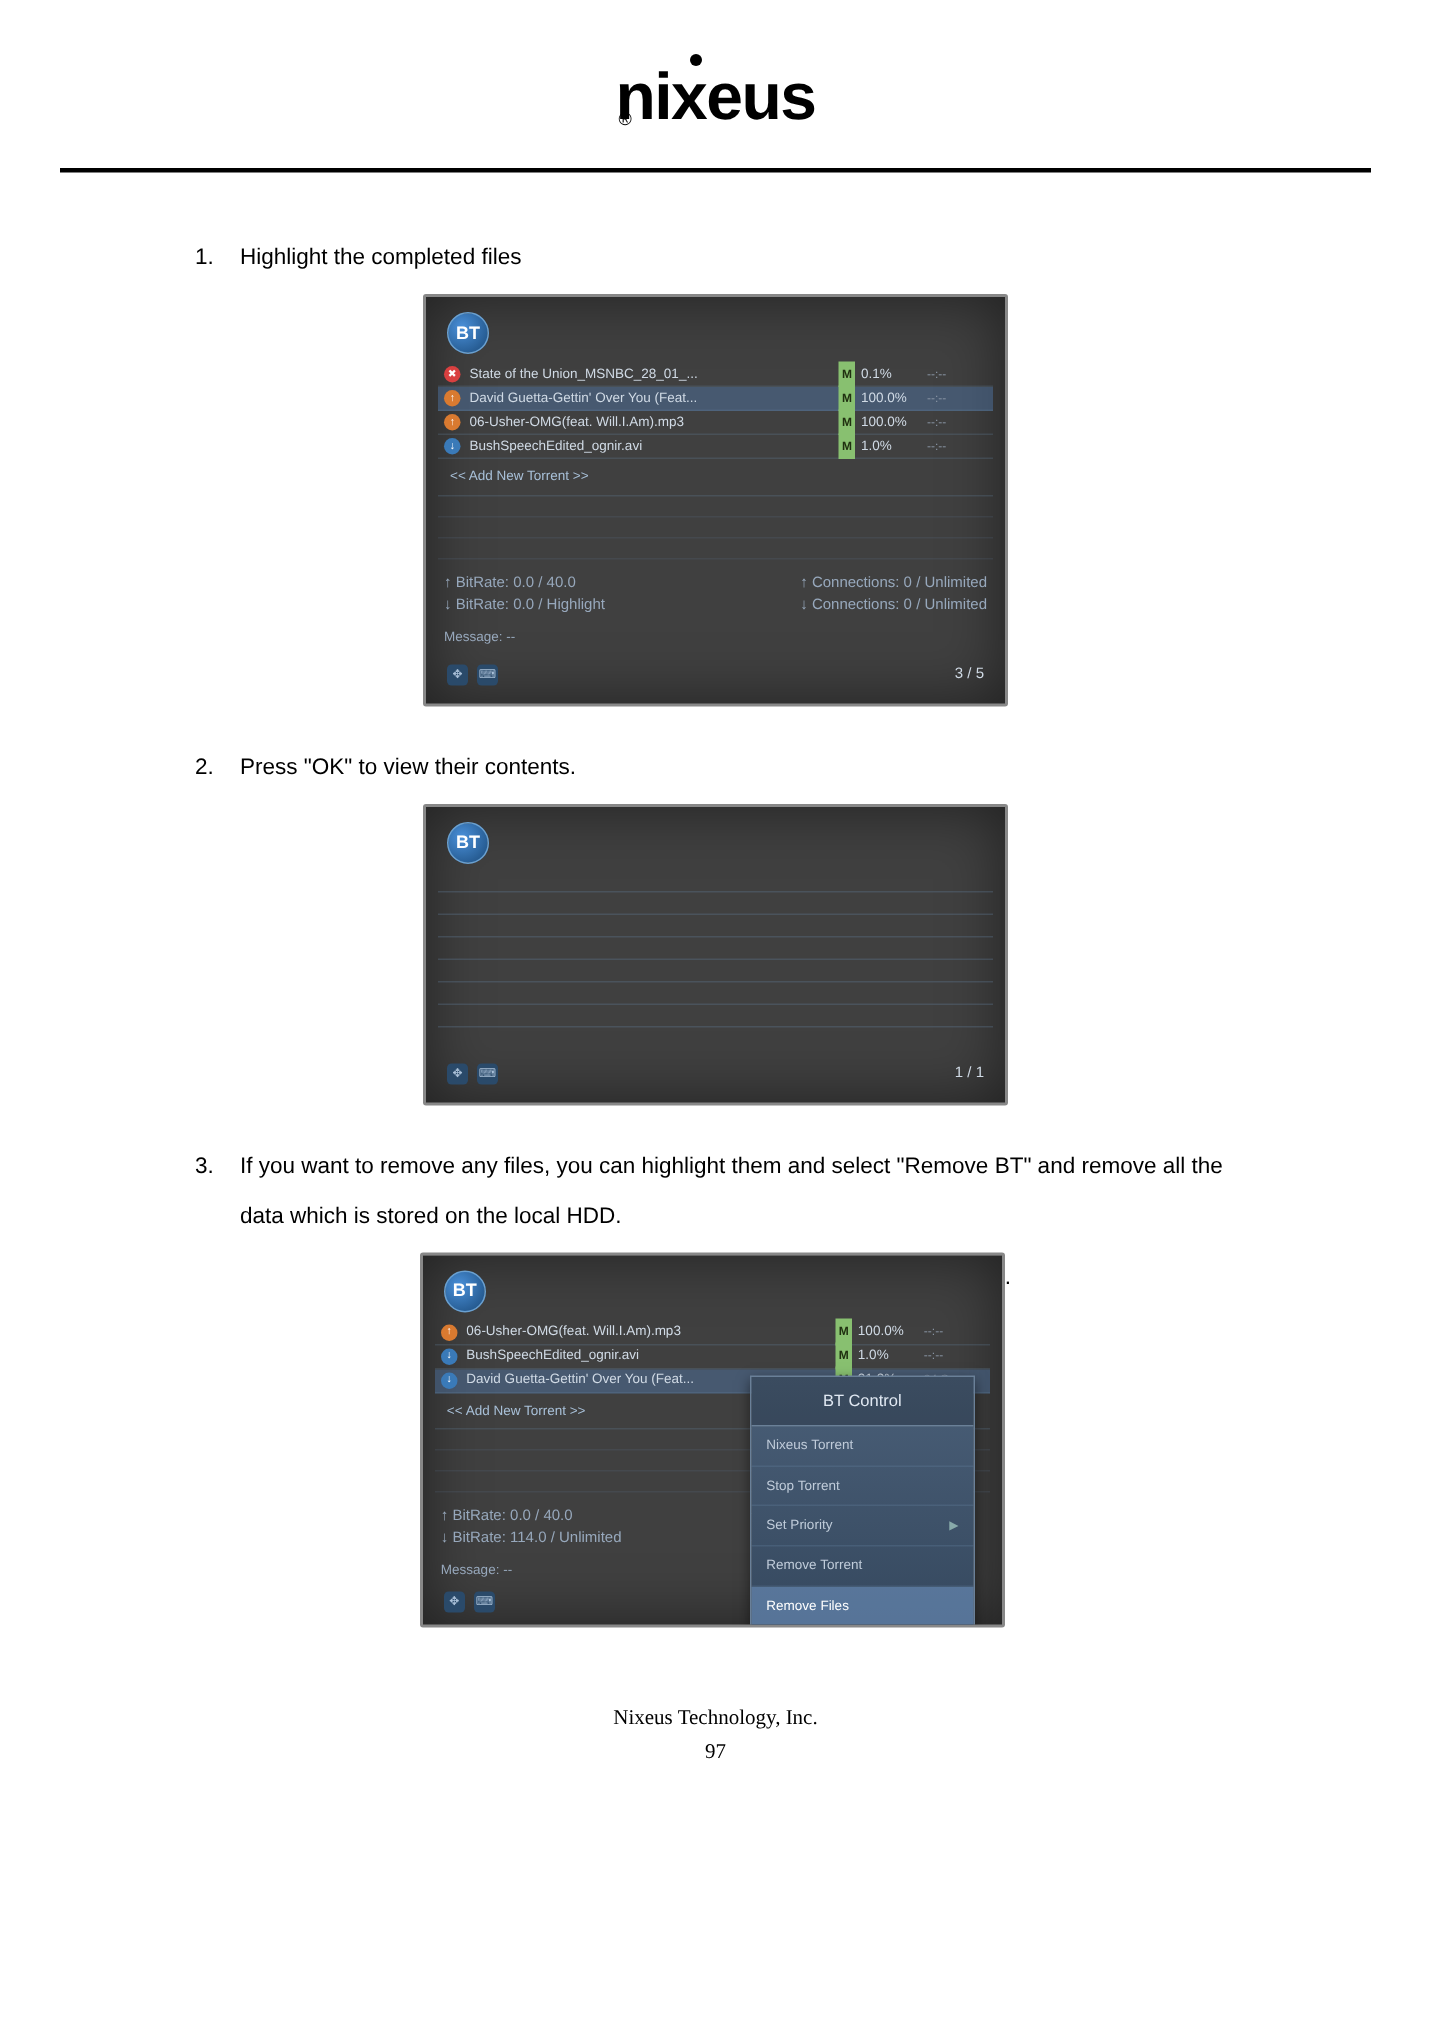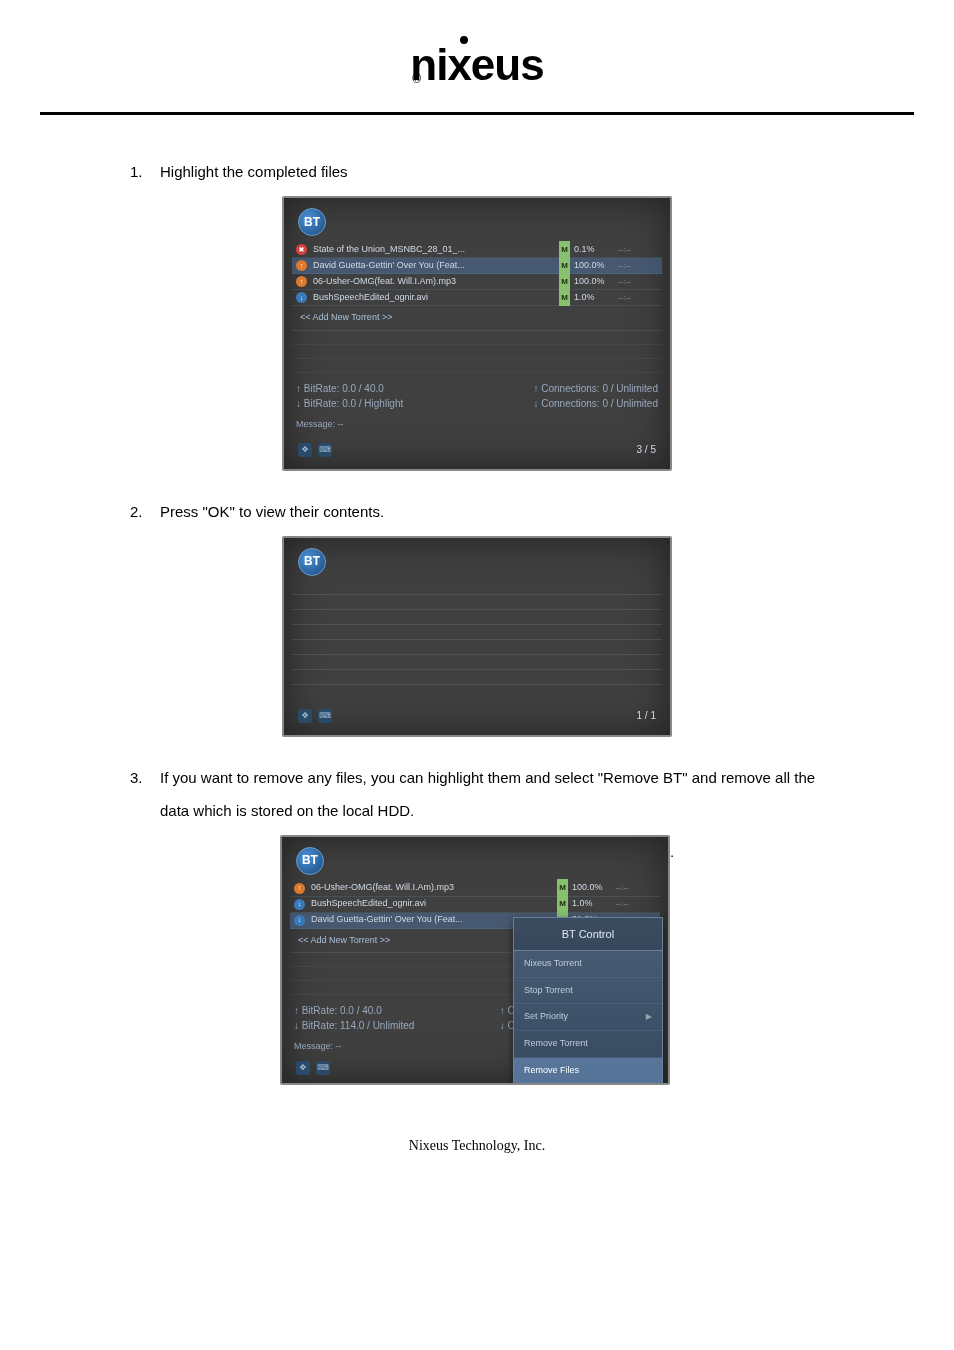--- a/index.html
+++ b/index.html
@@ -203,21 +203,21 @@
   }
   .sc2 .content-row .tname { flex:1; }
   .sc2 .content-row .size { width:52px; text-align:right; }
   .sc2 .empty-grid .row {
     height: 15px;
     border-bottom: 1px solid rgba(100,130,160,0.3);
     margin: 0 8px;
   }
   .sc3 .context-menu {
     position: absolute;
-    right: 5px;
+    right: 18px;
     top: 80px;
     width: 150px;
     background: linear-gradient(#4a5f78, #35485e);
     border: 1px solid #6a8098;
     font-size: 9px;
     color: #c0ccda;
     box-shadow: 0 3px 8px rgba(0,0,0,0.5);
   }
   .sc3 .menu-title {
     text-align: center;
@@ -436,13 +436,14 @@
 
       </div>
     </div>
       <span class="period-after">.</span>
   </div>
 
 </div>
 
 <div class="page-footer">
   <div>Nixeus Technology, Inc.</div>
+  <div>97</div>
 </div>
 
 </body></html>

